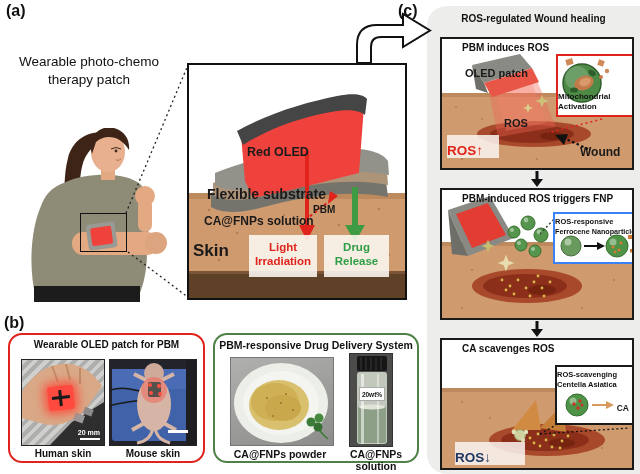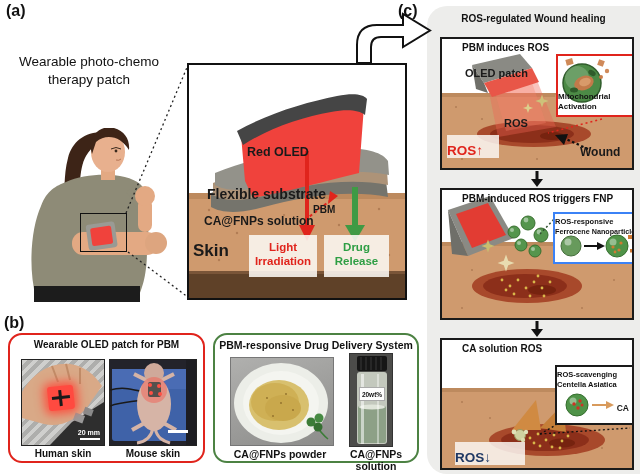--- a/index.html
+++ b/index.html
@@ -408,21 +408,21 @@
           <circle cx="98" cy="106" r="1.4"></circle>
           <circle cx="110" cy="107" r="1.4"></circle>
           <circle cx="92" cy="103" r="1.4"></circle>
         <circle cx="126" cy="96" r="1.4"></circle>
           <circle cx="118" cy="108" r="1.4"></circle>
       </g>
 
       <line x1="98" y1="94" x2="114" y2="85" stroke="#111" stroke-width="1.3" stroke-dasharray="2,2.5"></line>
       <line x1="98" y1="94" x2="188" y2="88" stroke="#111" stroke-width="1.3" stroke-dasharray="2,2.5"></line>
     </svg>
-    <div class="step-title">CA solution ROS</div>
+    <div class="step-title">CA scavenges ROS</div>
     <div class="ros-box" style="left:13px;top:102px;width:70px;height:23px;color:#1f3864;">ROS↓</div>
 
     <div class="c-inset" style="left:113px;top:25px;width:82px;height:60px;border:2px solid #1a1a1a;">
       <div class="inset-text" style="top:3px;font-size:7.5px;">ROS-scavenging</div>
       <div class="inset-text" style="top:13px;font-size:7.5px;">Centella Asiatica</div>
       <svg class="abs" style="left:5px;bottom:4px;" width="56" height="28" viewBox="0 0 56 28">
         <circle cx="15" cy="14" r="11" fill="#4f9348" stroke="#356e2e" stroke-width="1"></circle>
         <circle cx="11" cy="10" r="3.5" fill="rgba(255,255,255,0.4)"></circle>
         <g fill="#cc3325">
           <circle cx="12" cy="13" r="1.7"></circle>

